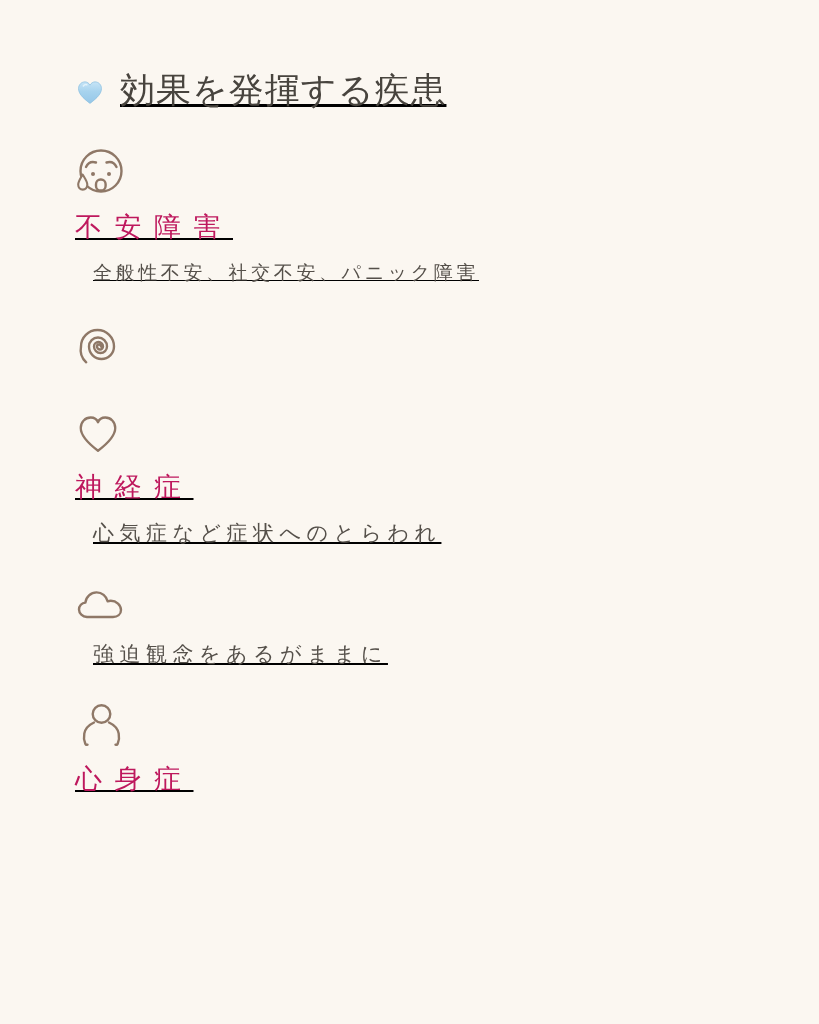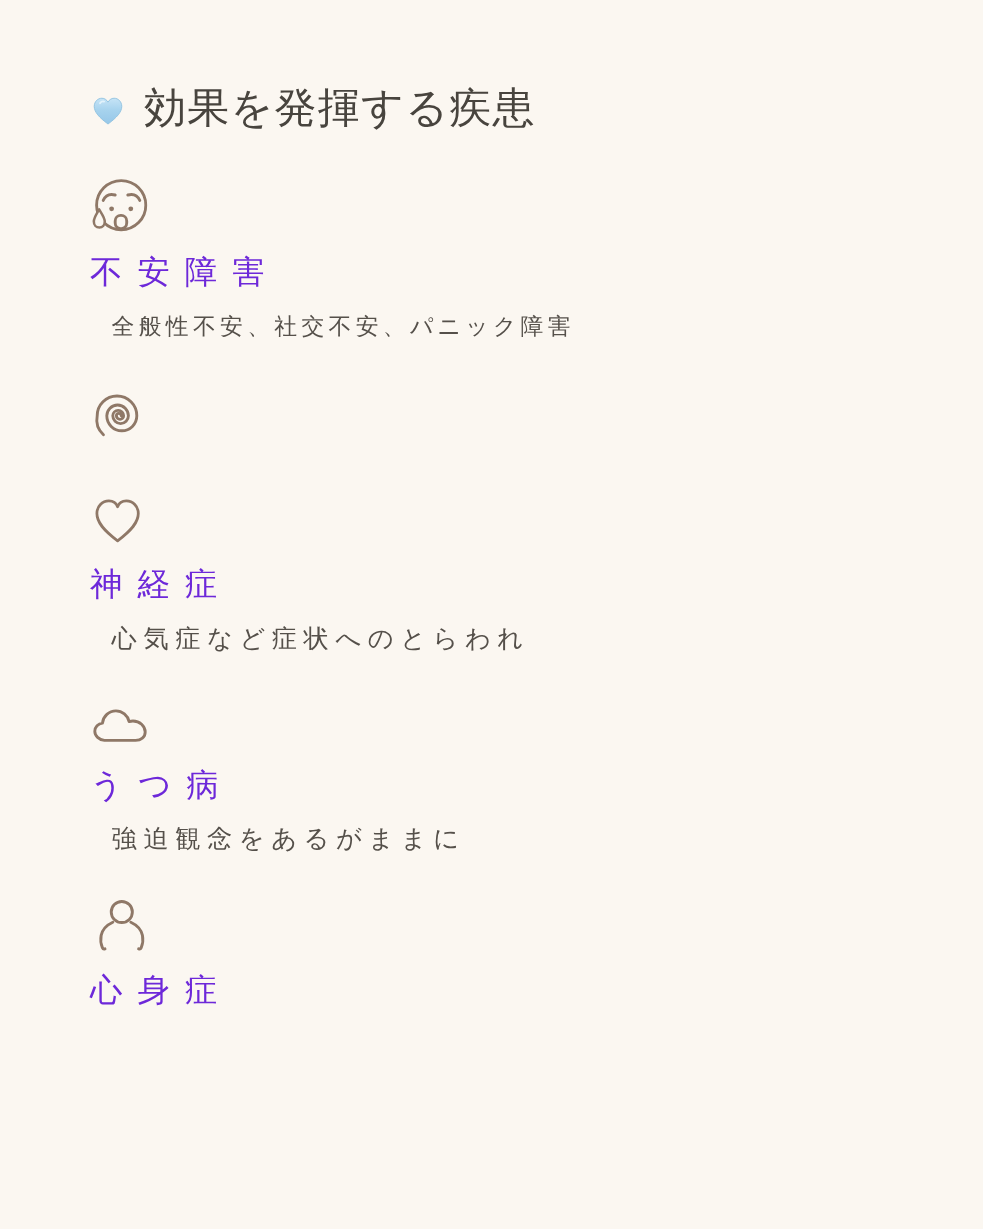--- a/index.html
+++ b/index.html
@@ -11,20 +11,21 @@
     height: 1024px;
     background: #fbf7f1;
     overflow: hidden;
     font-family: "Liberation Sans", sans-serif;
   }
   .page {
     box-sizing: border-box;
     width: 819px;
     height: 825px;
     padding: 68px 40px 0 75px;
+    text-decoration: underline;
   }
   .title-row {
     display: flex;
     align-items: center;
     gap: 15px;
     margin-bottom: 34px;
   }
   .title-row h1 {
     margin: 0;
     font-family: "Liberation Serif", "DejaVu Serif", serif;
@@ -59,21 +60,21 @@
     stroke-linecap: round;
     stroke-linejoin: round;
   }
   .section h2 {
     margin: 0 0 13px 0;
     font-family: "Liberation Serif", "DejaVu Serif", serif;
     font-weight: 400;
     font-size: 27px;
     line-height: 30px;
     letter-spacing: 12.5px;
-    color: #6d28d9;
+    color: #be185d;
     white-space: nowrap;
   }
   .section p {
     margin: 18px;
     font-size: 21px;
     line-height: 26px;
     letter-spacing: 5.5px;
     font-weight: 500;
     color: #55504a;
     white-space: nowrap;
@@ -145,21 +146,20 @@
     <h2>神経症</h2>
     <p>心気症など症状へのとらわれ</p>
   </div>
 
   <div class="section">
     <div class="icon-box" style="height:40px">
       <svg width="50" height="38" viewBox="0 0 50 38">
         <path class="icon-stroke" stroke-width="2.4" d="M12,32 C7.5,31.6 4,28.3 4,24.4 C4,20.8 6.8,17.9 10.4,17.6 C11,11.9 15.8,7.4 21.6,7.4 C26.9,7.4 31.4,11.2 32.6,16.3 C33.6,16 34.7,15.8 35.8,15.8 C41.4,15.8 46,20.1 46,25 C46,29.5 42.4,32 38,32 Z"></path>
       </svg>
     </div>
-    <h2>うつ病</h2>
     <p>強迫観念をあるがままに</p>
   </div>
 
   <div class="section">
     <div class="icon-box" style="height:44px">
       <svg width="48" height="44" viewBox="0 0 48 44">
         <circle class="icon-stroke" stroke-width="2.2" cx="26.5" cy="10" r="8.8"></circle>
         <path class="icon-stroke" stroke-width="2.2" d="M19,18.5 C13.6,21 10.2,25 9.3,29.5 C8.6,33 9,36.5 10.3,39.7 C10.65,40.55 11.6,41 12.5,40.7"></path>
         <path class="icon-stroke" stroke-width="2.2" d="M34,18.5 C39.4,21 42.8,25 43.7,29.5 C44.4,33 44,36.5 42.7,39.7 C42.35,40.55 41.4,41 40.5,40.7"></path>
       </svg>

